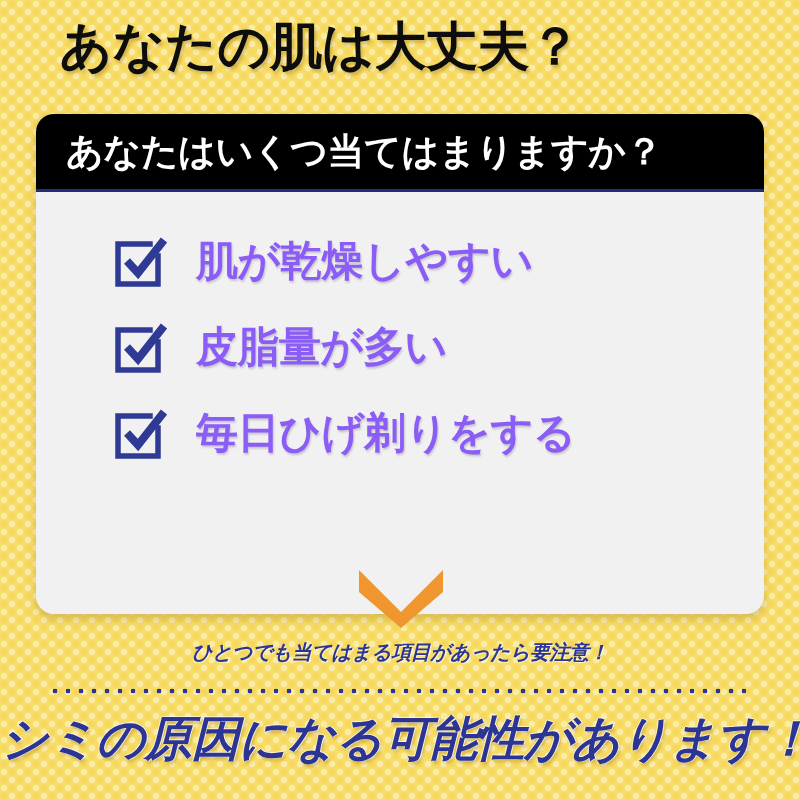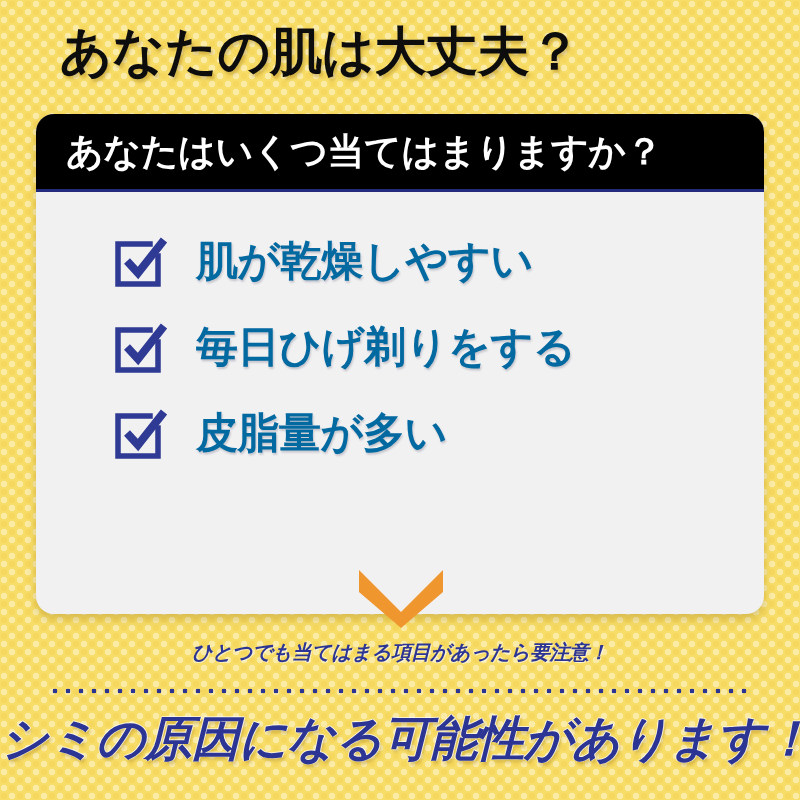--- a/index.html
+++ b/index.html
@@ -28,21 +28,21 @@
     overflow: hidden;
   }
 
   
   .headline {
     position: absolute;
     top: 22px;
     left: 0;
     width: 640px;
     text-align: center;
-    font-family: Liberation Sans, sans-serif;
+    font-family: Liberation Mono, monospace;
     font-size: 52px;
     font-weight: 700;
     line-height: 1.12;
     color: #0d0d0d;
     letter-spacing: -0.5px;
     text-shadow: 2px 3px 3px rgba(150,112,20,0.35);
     white-space: nowrap;
   }
 
   
@@ -91,21 +91,21 @@
     flex: 0 0 auto;
     width: 54px;
     height: 54px;
     margin-right: 28px;
     display: block;
   }
   .check-label {
     font-family: "DejaVu Sans", "Liberation Sans", sans-serif;
     font-size: 42px;
     font-weight: 700;
-    color: #0369a1;
+    color: #8b5cf6;
     letter-spacing: -0.5px;
     line-height: 1;
     white-space: nowrap;
     text-shadow: 1px 2px 2px rgba(110,110,130,0.32);
   }
 
   
   .arrow {
     position: absolute;
     left: 353px;
@@ -185,29 +185,29 @@
           <path d="M13 27 L24 39 L50 6" fill="none" stroke="#2e3a93" stroke-width="8" stroke-linecap="butt" stroke-linejoin="miter"></path>
         </svg>
         <span class="check-label">肌が乾燥しやすい</span>
       </div>
 
       <div class="check-row">
         <svg class="check-icon" viewBox="0 0 54 54">
           <path d="M44 22 V50 H4 V10 H36" fill="none" stroke="#2e3a93" stroke-width="5.5" stroke-linecap="square"></path>
           <path d="M13 27 L24 39 L50 6" fill="none" stroke="#2e3a93" stroke-width="8" stroke-linecap="butt" stroke-linejoin="miter"></path>
         </svg>
-        <span class="check-label">毎日ひげ剃りをする</span>
+        <span class="check-label">皮脂量が多い</span>
       </div>
 
       <div class="check-row">
         <svg class="check-icon" viewBox="0 0 54 54">
           <path d="M44 22 V50 H4 V10 H36" fill="none" stroke="#2e3a93" stroke-width="5.5" stroke-linecap="square"></path>
           <path d="M13 27 L24 39 L50 6" fill="none" stroke="#2e3a93" stroke-width="8" stroke-linecap="butt" stroke-linejoin="miter"></path>
         </svg>
-        <span class="check-label">皮脂量が多い</span>
+        <span class="check-label">毎日ひげ剃りをする</span>
       </div>
 
 
     </div>
   </div>
 
   <svg class="arrow" viewBox="0 0 96 62">
     <path d="M6 4 L48 46 L90 4 L90 26 L48 62 L6 26 Z" fill="#f0962e"></path>
   </svg>
 

